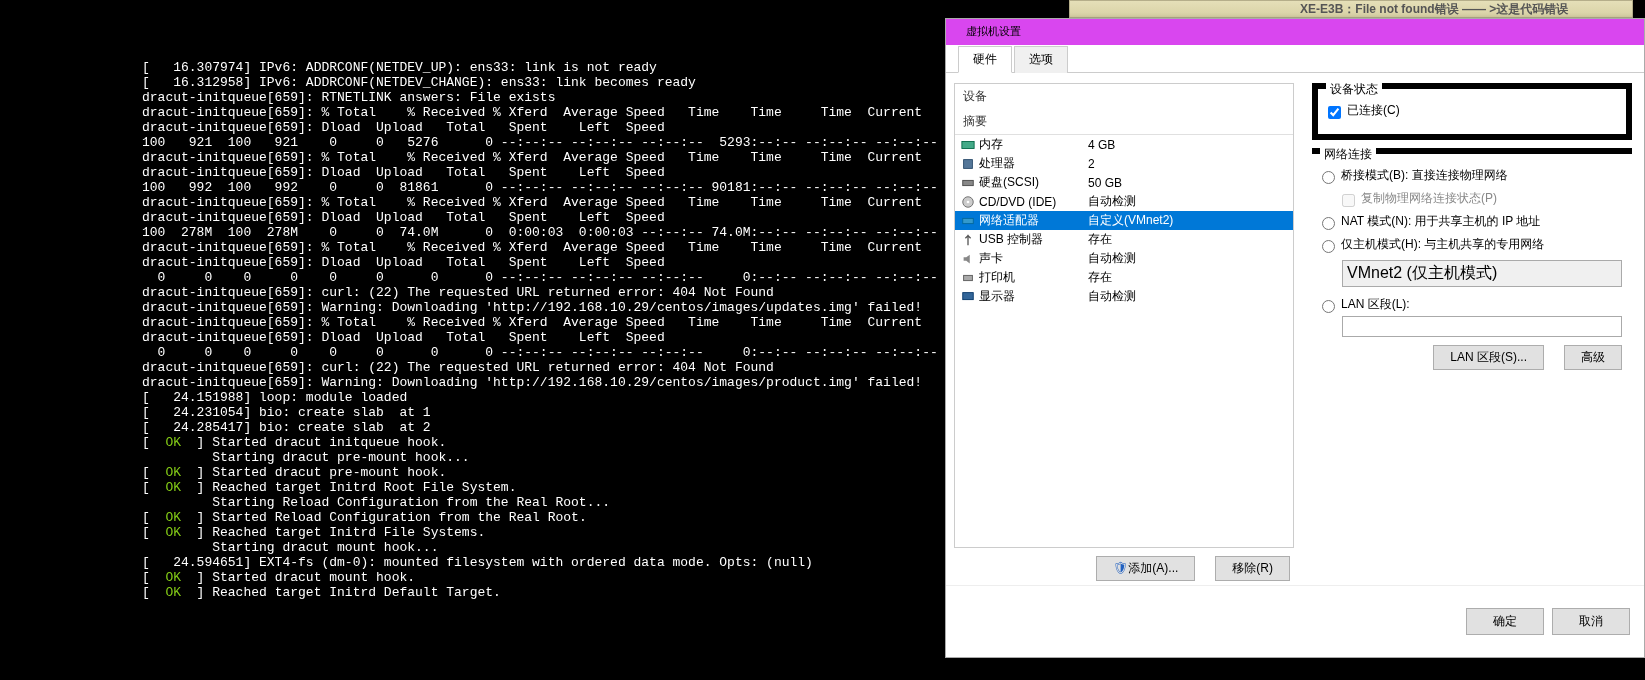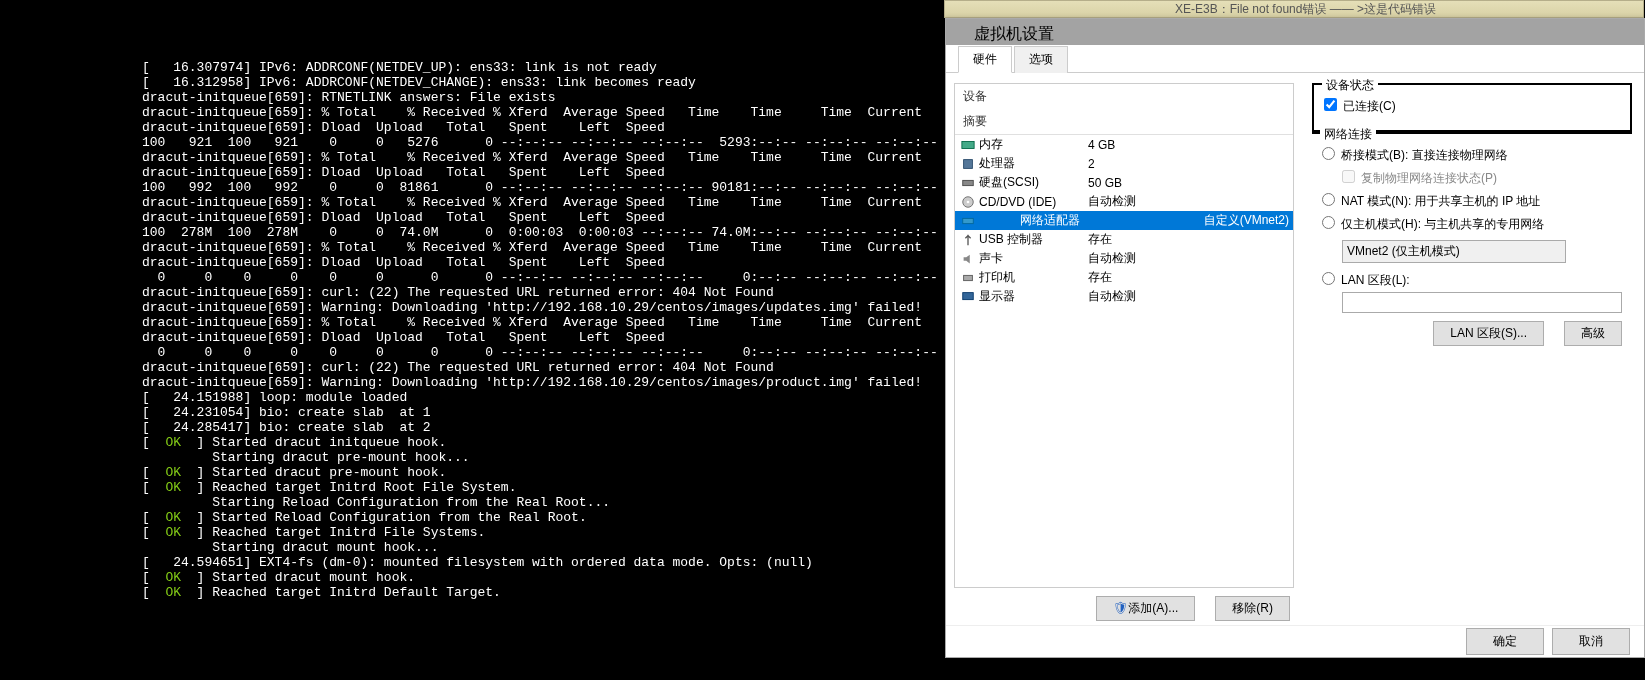--- a/index.html
+++ b/index.html
@@ -3,62 +3,62 @@
 <meta charset="utf-8">
 <style>
 * { margin: 0; padding: 0; box-sizing: border-box; }
 body { width: 1645px; height: 680px; position: relative; font-family: "Microsoft YaHei", Arial, sans-serif; font-size: 12px; background: #000; overflow: hidden; }
 
 
 .terminal { position: absolute; left: 0; top: 0; width: 945px; height: 680px; background: #000; color: #fff; font-family: "Consolas", "Courier New", monospace; font-size: 13px; line-height: 15px; padding: 60px 0 0 142px; white-space: pre; }
 .terminal .ok { color: #84cc16; }
 
 
-.topstrip { position: absolute; right: 1px; top: 0; width: 700px; height: 18px; background: linear-gradient(#e5dfb8, #d8d1a5); border: 1px solid #b5ae8a; font-size: 12px; color: #555; padding-left: 230px; line-height: 16px; }
+.topstrip { position: absolute; right: 12px; top: 0; width: 564px; height: 18px; background: linear-gradient(#e5dfb8, #d8d1a5); border: 1px solid #b5ae8a; font-size: 12px; color: #555; padding-left: 230px; line-height: 16px; font-weight: bold; }
 
 
 .dialog { position: absolute; left: 945px; top: 18px; width: 700px; height: 640px; background: #fff; border: 1px solid #aaa; box-shadow: 0 0 5px rgba(0,0,0,.2); display: flex; flex-direction: column; }
-.titlebar { height: 26px; background: #a3a3a3; padding: 5px 28px; font-size: 16px; }
+.titlebar { height: 26px; background: #d946ef; padding: 5px 20px; font-size: 11px; }
 .tabs { display: flex; padding-left: 12px; border-bottom: 1px solid #ccc; }
 .tab { padding: 4px 14px; border: 1px solid #ccc; border-bottom: none; background: #fff; margin-right: 2px; position: relative; top: 1px; font-size: 12px; cursor: pointer; }
 .tab.active { background: #fff; border-bottom: 1px solid #fff; }
 .tab.inactive { background: #f0f0f0; }
 
 .dialog-body { flex: 1; display: flex; padding: 10px 0 0 8px; }
 
 
 .leftcol { width: 350px; display: flex; flex-direction: column; }
 .device-list { border: 1px solid #ccc; flex: 1; display: flex; flex-direction: column; }
 .listhead { display: flex; background: #fff; border-bottom: 1px solid #e0e0e0; flex-direction: column; }
 .listhead div { padding: 4px 8px; font-size: 12px; color: #333; }
 .col-dev { width: 125px; }
 .col-sum { flex: 1; }
 .listbody { flex: 1; overflow: auto; }
 .row { display: flex; align-items: center; padding: 1px 4px; font-size: 12px; cursor: pointer; }
-.row.selected { background: #0078d7; color: #fff; text-align: right; }
+.row.selected { background: #0078d7; color: #fff; }
 .row .ic { width: 18px; height: 16px; display: flex; align-items: center; justify-content: center; }
 .row .dev { width: 103px; padding-left: 2px; }
 .row .sum { flex: 1; padding-left: 8px; }
 .addrm { display: flex; justify-content: flex-end; gap: 20px; padding: 8px 4px 4px 0; }
 .btn { background: #e1e1e1; border: 1px solid #adadad; padding: 3px 16px; font-size: 12px; cursor: pointer; }
 .shield { color: #2060c0; }
 
 
 .rightcol { flex: 1; padding: 0 12px 0 18px; font-size: 12px; position: relative; }
-.group { border: 2px solid #000000; padding: 10px 10px 12px 10px; margin-bottom: 0; position: relative; }
+.group { border: 6px solid #000000; padding: 10px 10px 12px 10px; margin-bottom: 8px; position: relative; }
 .group-title { position: absolute; top: -8px; left: 8px; background: #fff; padding: 0 4px; color: #000; }
-.chk, .rad { display: flex; align-items: flex-start; padding: 3px 0; gap: 6px; }
+.chk, .rad { display: flex; align-items: flex-end; padding: 3px 0; gap: 6px; }
 .chk input, .rad input { margin: 0; }
 .indent { padding-left: 20px; color: #888; }
-.select-box { width: 224px; padding: 2px 4px; border: 1px solid #aaa; background: #f0f0f0; margin: 4px 0 0 20px; font-size: 12px; }
+.select-box { width: 280px; padding: 2px 4px; border: 1px solid #aaa; background: #f0f0f0; margin: 4px 0 0 20px; font-size: 16px; }
 .shortinput { width: 280px; padding: 2px 4px; border: 1px solid #aaa; background: #fff; margin-left: 20px; }
 .lanbtns { display: flex; justify-content: flex-end; gap: 20px; margin-top: 8px; }
 
 
-.dlg-bottom { display: flex; justify-content: flex-end; gap: 8px; padding: 2px 14px; border-top: 1px solid #eee; align-items: center; }
+.dlg-bottom { display: flex; justify-content: flex-end; gap: 8px; padding: 22px 14px; border-top: 1px solid #eee; align-items: center; }
 .dlg-bottom .btn { padding: 4px 26px; }
 
 
 .ic svg { width: 14px; height: 14px; }
 </style>
 </head>
 <body>
 
 <div class="terminal" id="terminal">[   16.307974] IPv6: ADDRCONF(NETDEV_UP): ens33: link is not ready
 [   16.312958] IPv6: ADDRCONF(NETDEV_CHANGE): ens33: link becomes ready

